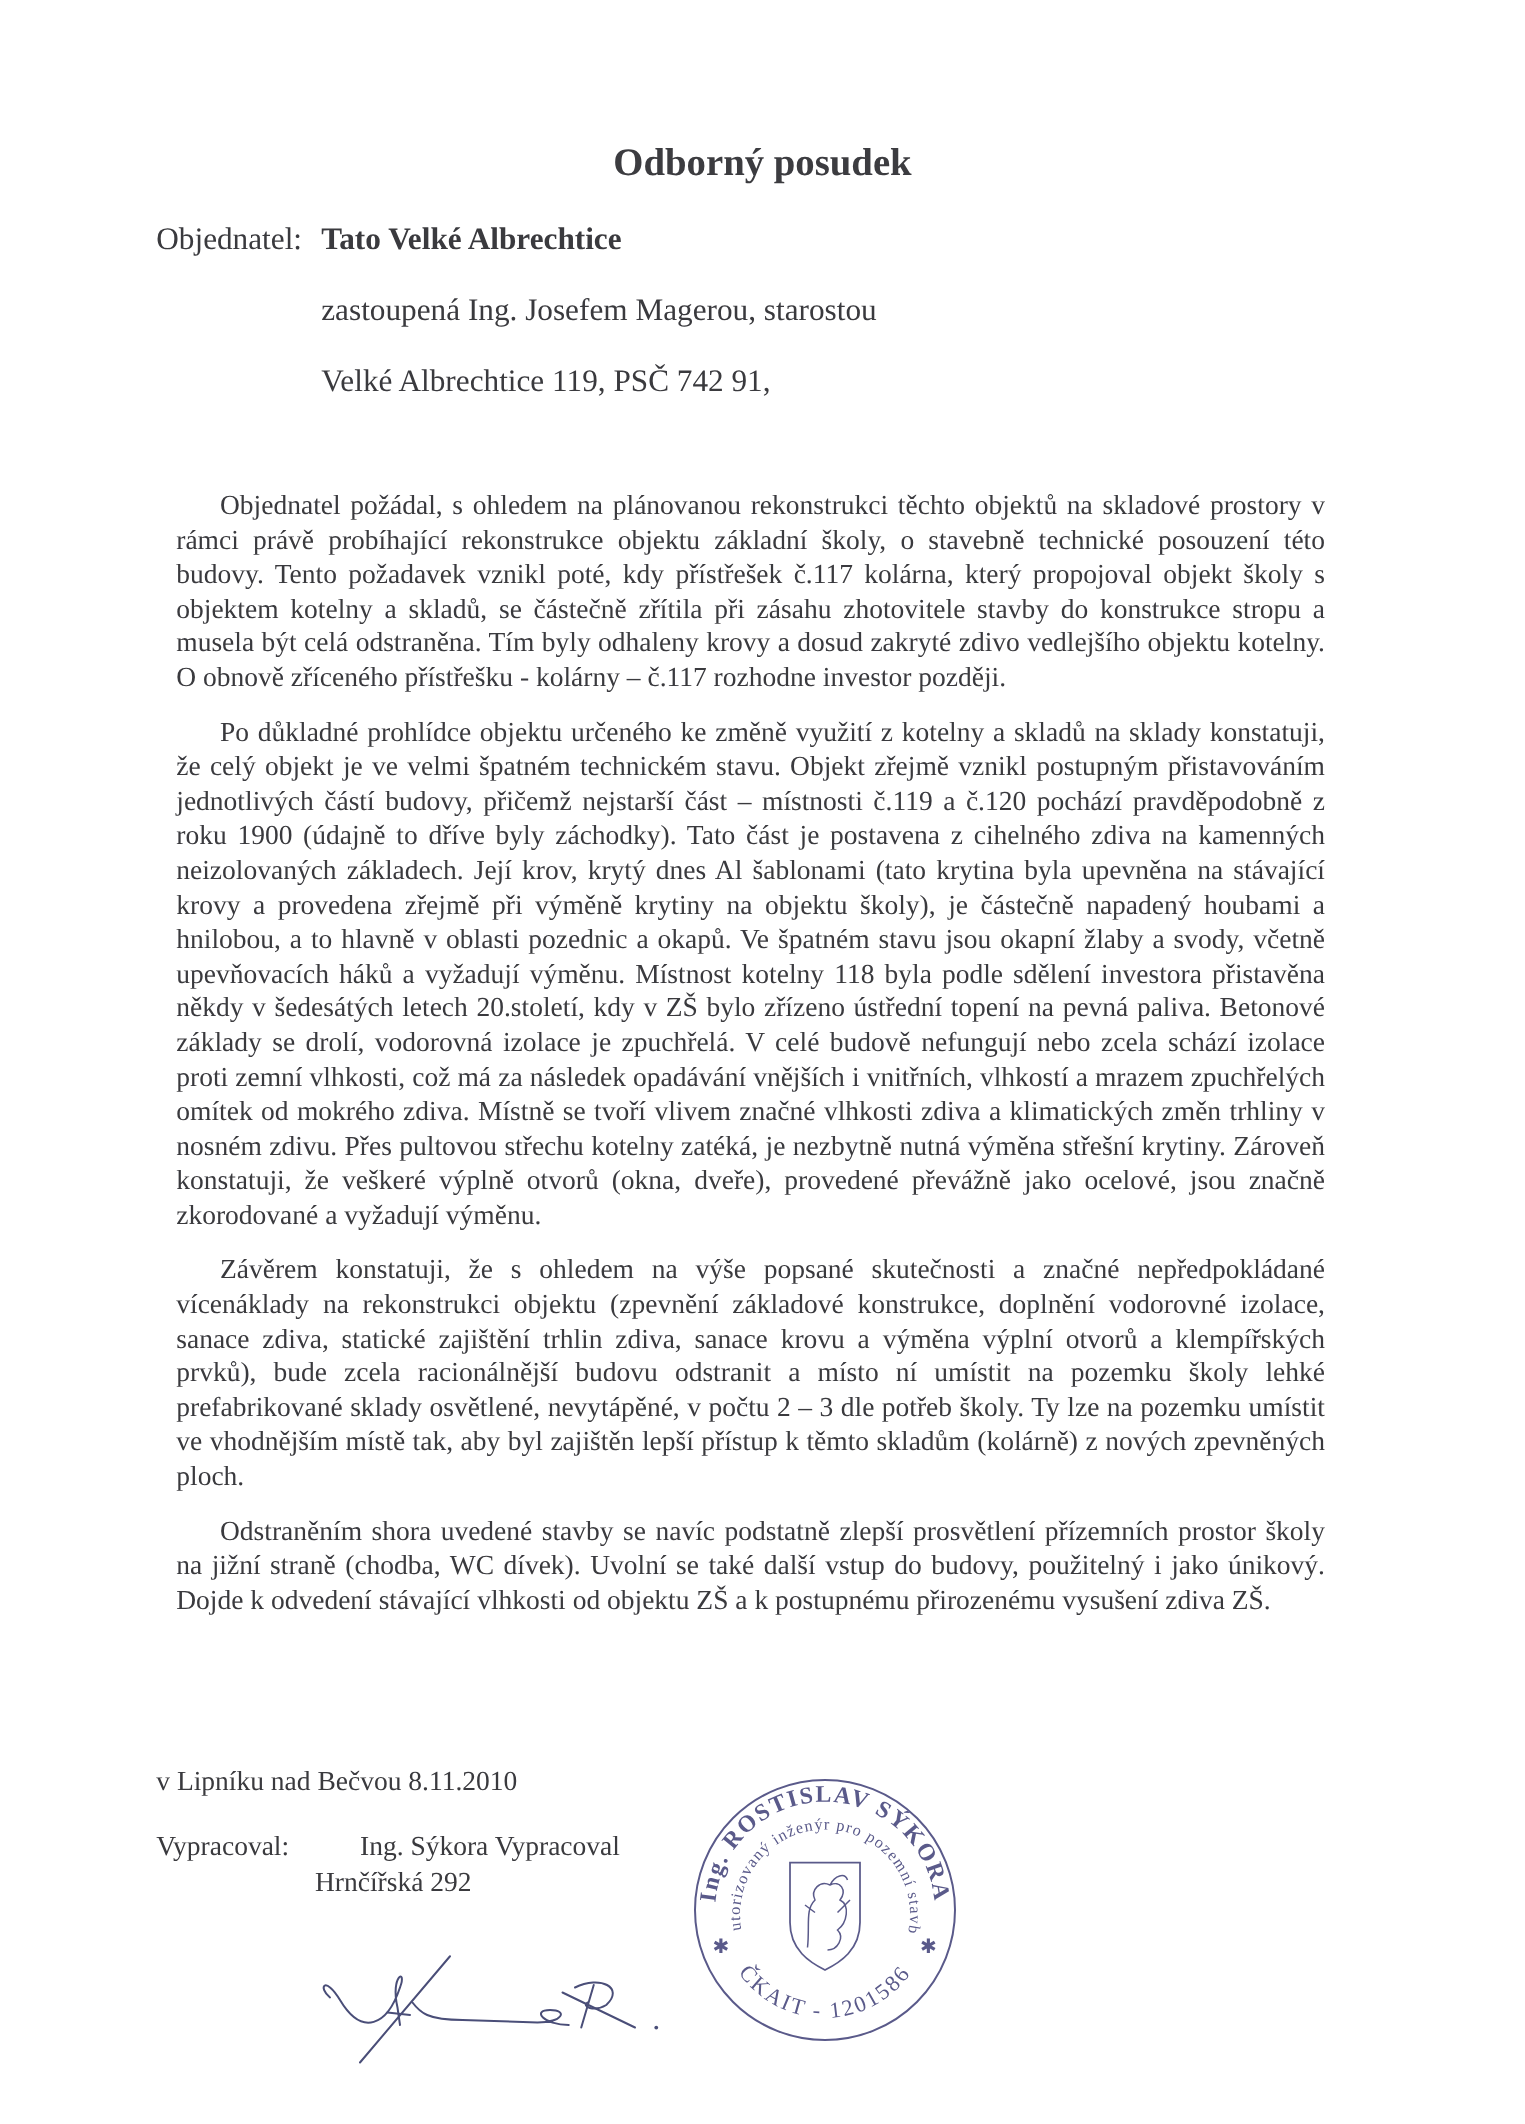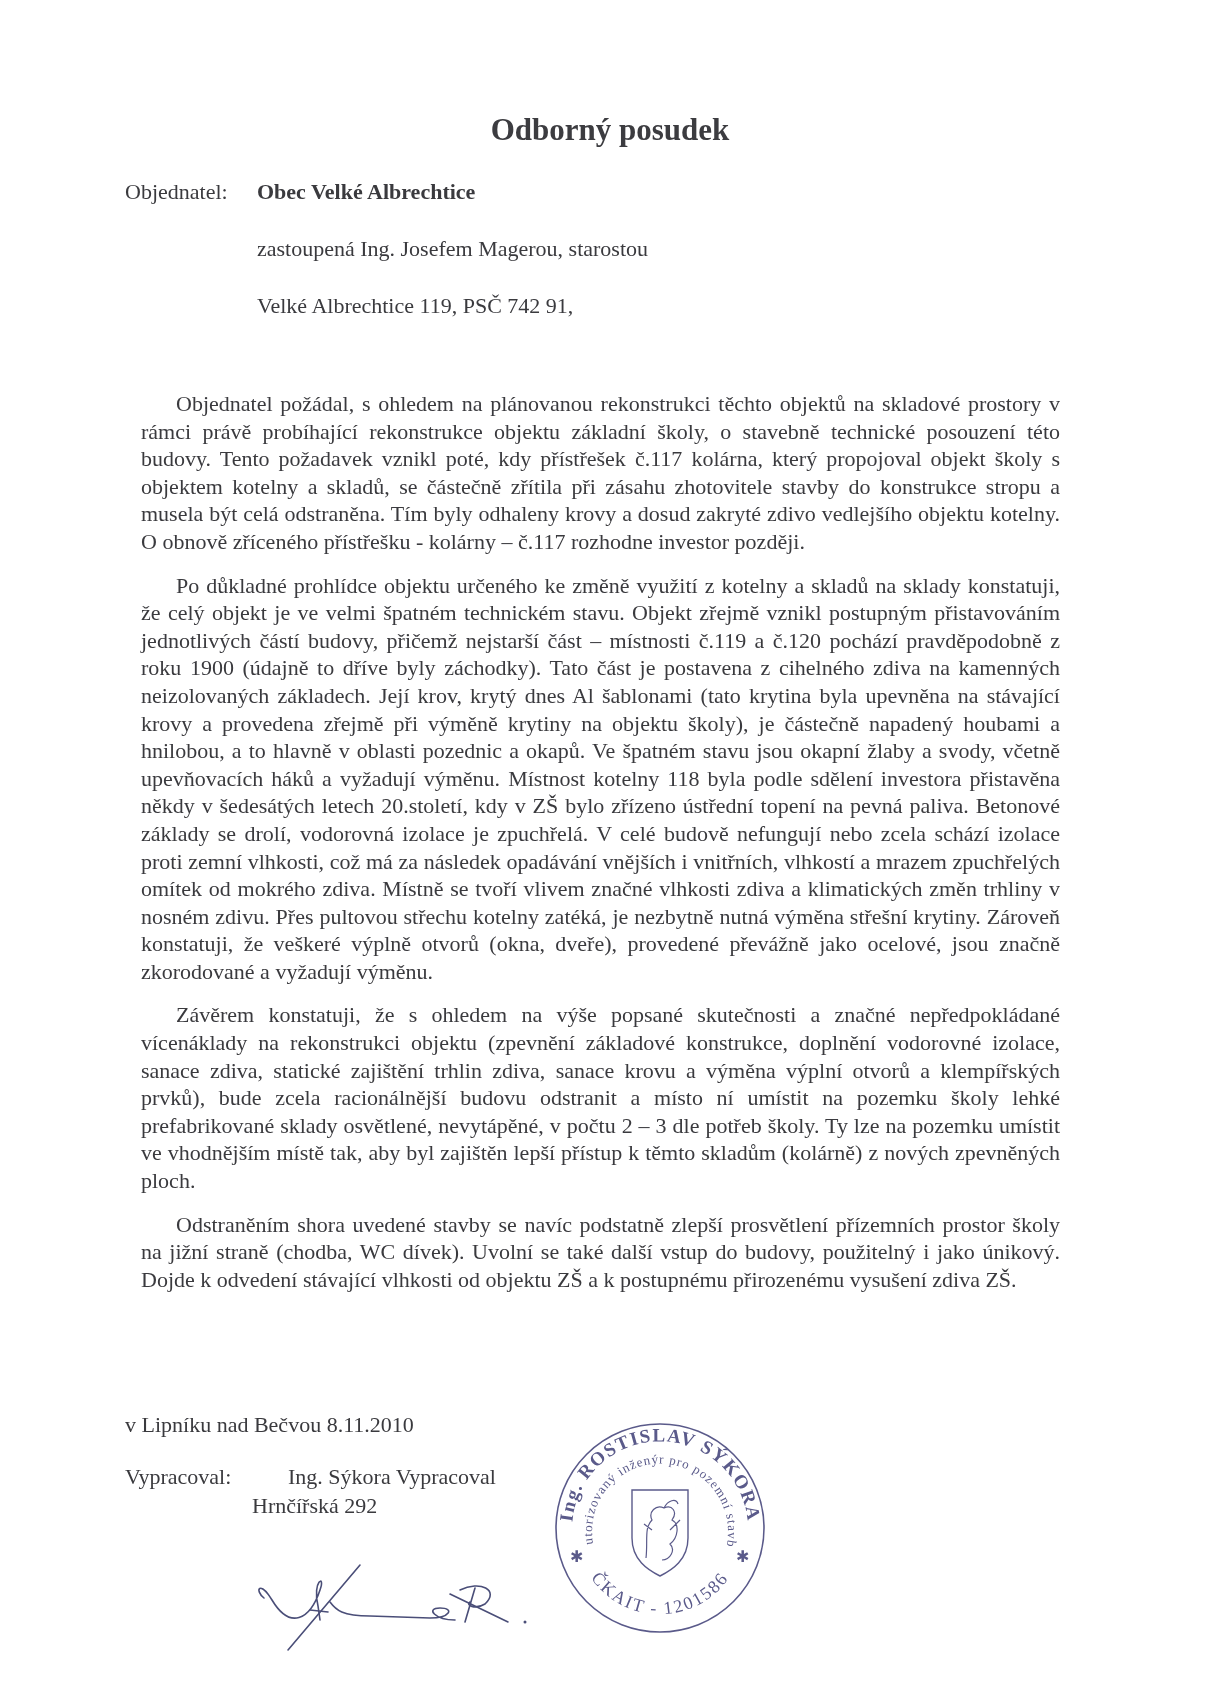--- a/index.html
+++ b/index.html
@@ -6,21 +6,21 @@
   body {
     width: 1220px; height: 1699px; position: relative; overflow: hidden;
     font-family: "Liberation Serif", "DejaVu Serif", serif;
     color: #3a3a3e;
   }
   .page { position: absolute; left: 0; top: 0; width: 1012px; height: 1699px; }
   .title {
     position: absolute; left: 0; width: 1220px; top: 112px; text-align: center;
     font-size: 31px; font-weight: bold; color: #3c3c40;
   }
-  .client { position: absolute; left: 125px; top: 177px; font-size: 22px; line-height: 29px; }
+  .client { position: absolute; left: 125px; top: 177px; font-size: 25px; line-height: 29px; }
   .client .row { display: flex; }
   .client .lbl { width: 132px; }
   .client .bold { font-weight: bold; }
   .client .indent { padding-left: 132px; margin-top: 28px; }
   .subject {
     position: absolute; left: 125px; top: 292px; width: 930px;
     font-size: 22px; line-height: 29px;
   }
   .subject b { font-weight: bold; }
   .body {
@@ -40,21 +40,21 @@
 </head>
 <body>
 
 <div class="page">
 
   <div class="title">Odborný posudek</div>
 
   <div class="client">
     <div class="row">
       <span class="lbl">Objednatel:</span>
-      <span class="bold">Obec Velké Albrechtice</span>
+      <span class="bold">Tato Velké Albrechtice</span>
     </div>
     <div class="indent">zastoupená Ing. Josefem Magerou, starostou</div>
     <div class="indent">Velké Albrechtice 119, PSČ 742 91,</div>
   </div>
 
 
   <div class="body">
     <p>Objednatel požádal, s ohledem na plánovanou rekonstrukci těchto objektů na skladové prostory v rámci právě probíhající rekonstrukce objektu základní školy, o stavebně technické posouzení této budovy. Tento požadavek vznikl poté, kdy přístřešek č.117 kolárna, který propojoval objekt školy s objektem kotelny a skladů, se částečně zřítila při zásahu zhotovitele stavby do konstrukce stropu a musela být celá odstraněna. Tím byly odhaleny krovy a dosud zakryté zdivo vedlejšího objektu kotelny. O obnově zříceného přístřešku - kolárny – č.117 rozhodne investor později.</p>
     <p>Po důkladné prohlídce objektu určeného ke změně využití z kotelny a skladů na sklady konstatuji, že celý objekt je ve velmi špatném technickém stavu. Objekt zřejmě vznikl postupným přistavováním jednotlivých částí budovy, přičemž nejstarší část – místnosti č.119 a č.120 pochází pravděpodobně z roku 1900 (údajně to dříve byly záchodky). Tato část je postavena z cihelného zdiva na kamenných neizolovaných základech. Její krov, krytý dnes Al šablonami (tato krytina byla upevněna na stávající krovy a provedena zřejmě při výměně krytiny na objektu školy), je částečně napadený houbami a hnilobou, a to hlavně v oblasti pozednic a okapů. Ve špatném stavu jsou okapní žlaby a svody, včetně upevňovacích háků a vyžadují výměnu. Místnost kotelny 118 byla podle sdělení investora přistavěna někdy v šedesátých letech 20.století, kdy v ZŠ bylo zřízeno ústřední topení na pevná paliva. Betonové základy se drolí, vodorovná izolace je zpuchřelá. V celé budově nefungují nebo zcela schází izolace proti zemní vlhkosti, což má za následek opadávání vnějších i vnitřních, vlhkostí a mrazem zpuchřelých omítek od mokrého zdiva. Místně se tvoří vlivem značné vlhkosti zdiva a klimatických změn trhliny v nosném zdivu. Přes pultovou střechu kotelny zatéká, je nezbytně nutná výměna střešní krytiny. Zároveň konstatuji, že veškeré výplně otvorů (okna, dveře), provedené převážně jako ocelové, jsou značně zkorodované a vyžadují výměnu.</p>
     <p>Závěrem konstatuji, že s ohledem na výše popsané skutečnosti a značné nepředpokládané vícenáklady na rekonstrukci objektu (zpevnění základové konstrukce, doplnění vodorovné izolace, sanace zdiva, statické zajištění trhlin zdiva, sanace krovu a výměna výplní otvorů a klempířských prvků), bude zcela racionálnější budovu odstranit a místo ní umístit na pozemku školy lehké prefabrikované sklady osvětlené, nevytápěné, v počtu 2 – 3 dle potřeb školy. Ty lze na pozemku umístit ve vhodnějším místě tak, aby byl zajištěn lepší přístup k těmto skladům (kolárně) z nových zpevněných ploch.</p>

